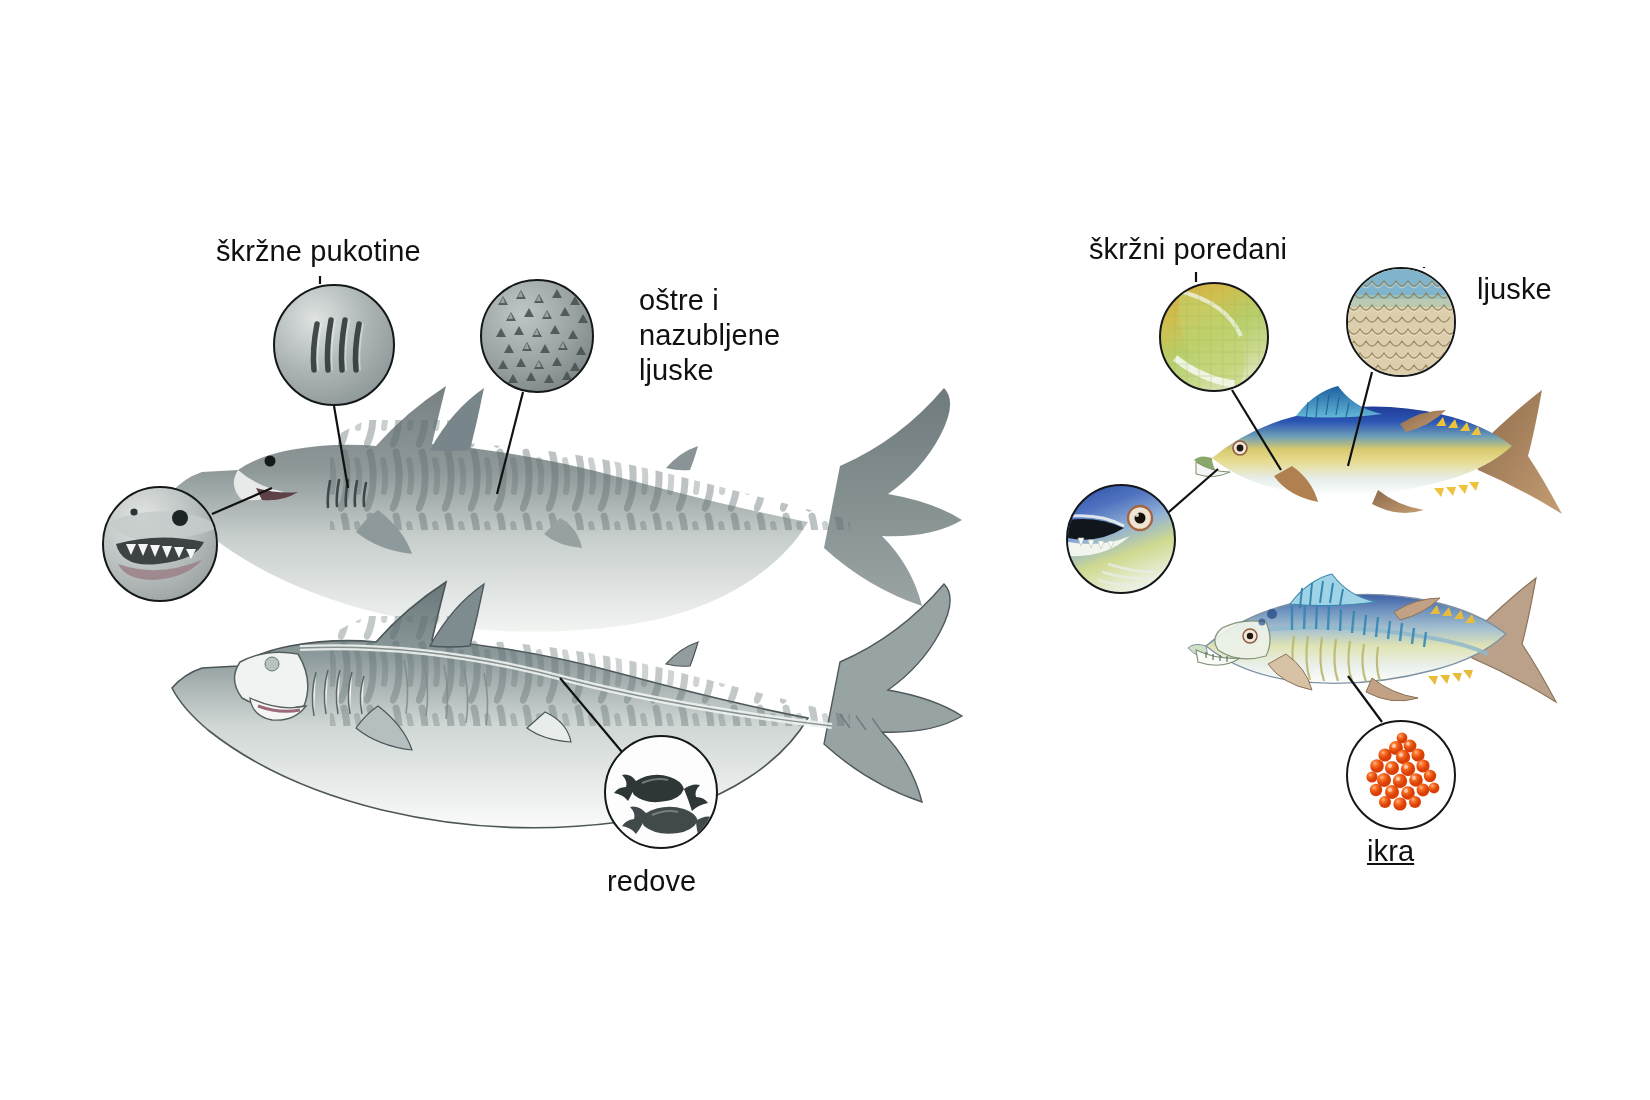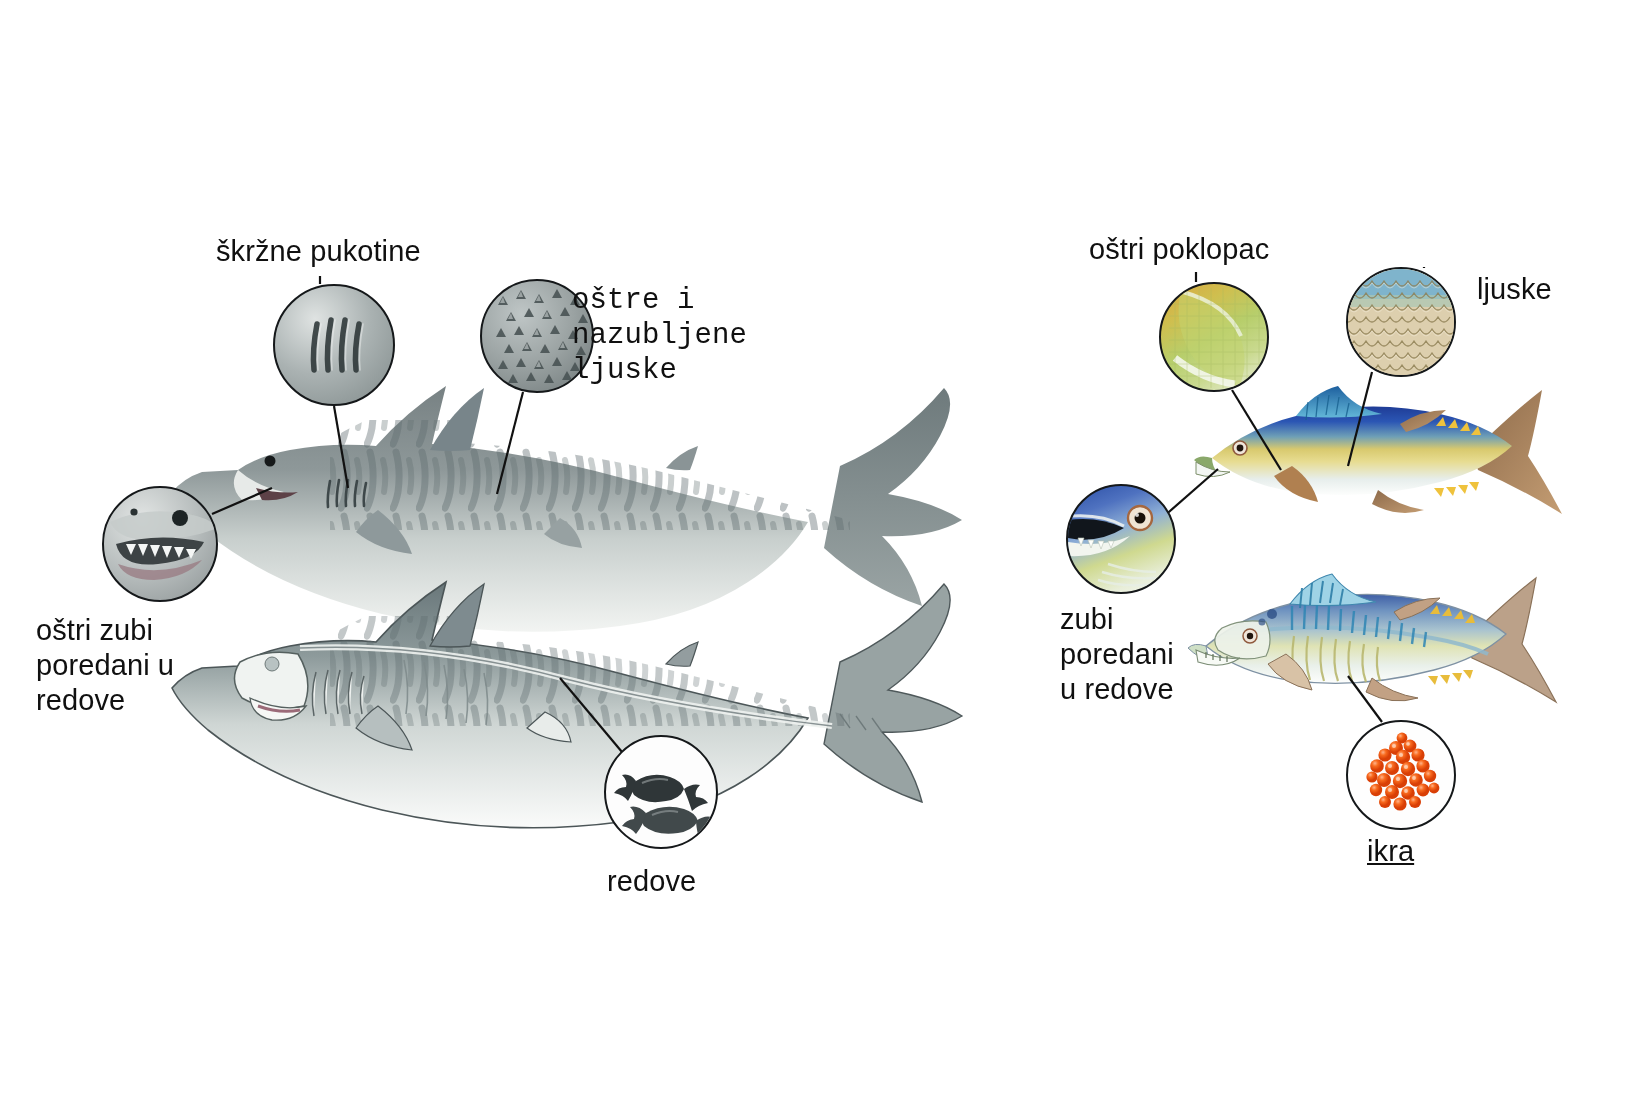--- a/index.html
+++ b/index.html
@@ -507,33 +507,27 @@
           <circle cx="50" cy="57" r="2.1"></circle>
         <circle cx="66" cy="56" r="1.9"></circle>
           <circle cx="42" cy="68" r="2"></circle>
           <circle cx="58" cy="69" r="1.9"></circle>
       </g>
     </svg>
   </div>
 
   <div class="lbl" style="left:216px;top:234px;">škržne pukotine</div>
 
-  <div class="lbl" style="left:572px;top:283px;font-family:Liberation Mono, monospace;">oštre i
+  <div class="lbl" style="left:639px;top:283px;">oštre i
 nazubljene
 ljuske</div>
 
-  <div class="lbl" style="left:36px;top:613px;">oštri zubi
-poredani u
-redove</div>
 
   <div class="lbl" style="left:607px;top:864px;">redove</div>
 
-  <div class="lbl" style="left:1089px;top:232px;">oštri poklopac</div>
+  <div class="lbl" style="left:1089px;top:232px;">škržni poredani</div>
 
   <div class="lbl" style="left:1477px;top:272px;">ljuske</div>
 
-  <div class="lbl" style="left:1060px;top:602px;">zubi
-poredani
-u redove</div>
 
   <div class="lbl" style="left:1367px;top:834px;text-decoration:underline;">ikra</div>
 
 </div>
 
 </body></html>

